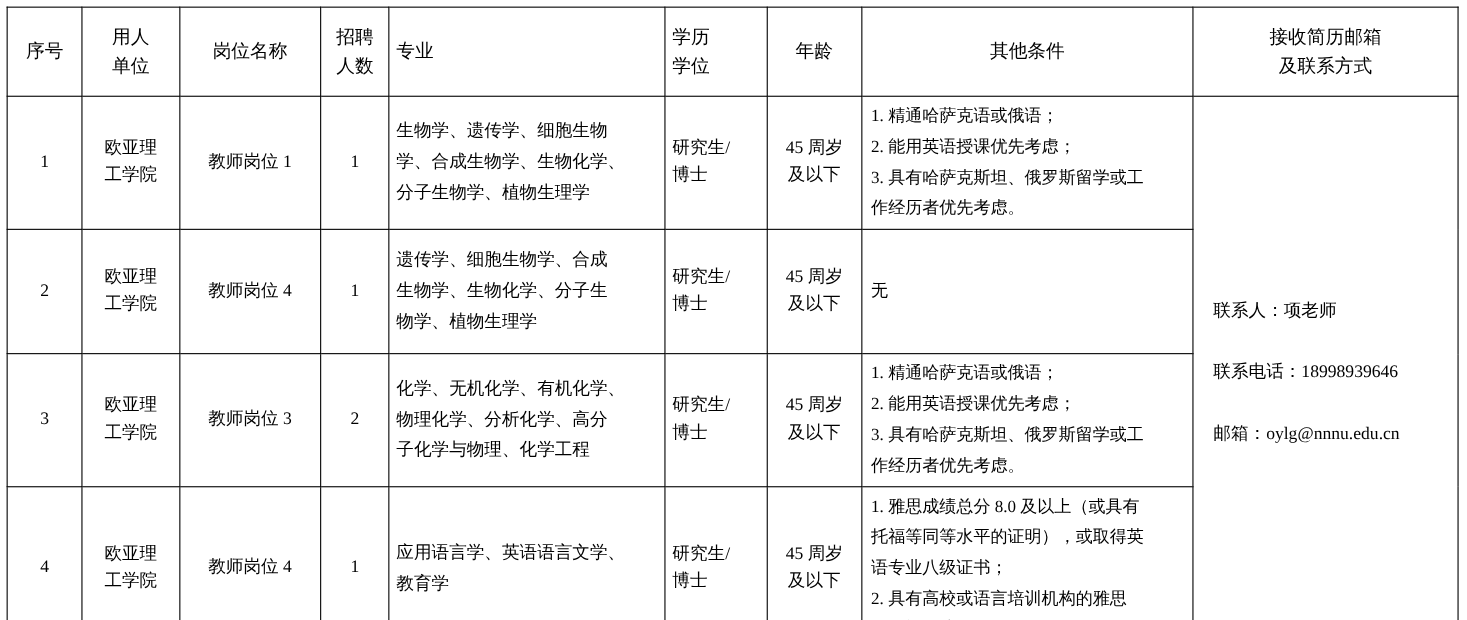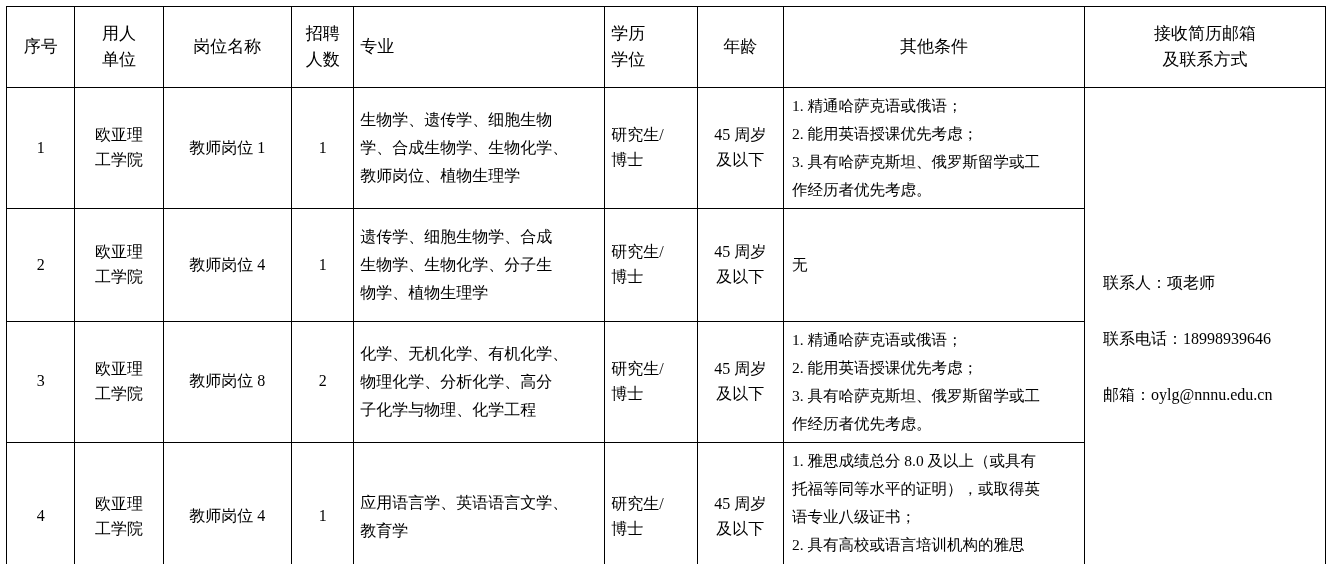--- a/index.html
+++ b/index.html
@@ -119,21 +119,21 @@
         <td class="c-no">1</td>
         <td class="c-unit cell-lines">
           <span>欧亚理</span>
           <span>工学院</span>
         </td>
         <td class="c-post">教师岗位 1</td>
         <td class="c-num">1</td>
         <td class="c-major cell-lines">
           <span>生物学、遗传学、细胞生物</span>
           <span>学、合成生物学、生物化学、</span>
-          <span>教师岗位、植物生理学</span>
+          <span>分子生物学、植物生理学</span>
         </td>
         <td class="c-edu cell-lines">
           <span>研究生/</span>
           <span>博士</span>
         </td>
         <td class="c-age cell-lines">
           <span>45 周岁</span>
           <span>及以下</span>
         </td>
         <td class="c-other cell-lines">
@@ -174,21 +174,21 @@
           <span>无</span>
         </td>
       </tr>
 
       <tr class="row-3">
         <td class="c-no">3</td>
         <td class="c-unit cell-lines">
           <span>欧亚理</span>
           <span>工学院</span>
         </td>
-        <td class="c-post">教师岗位 8</td>
+        <td class="c-post">教师岗位 3</td>
         <td class="c-num">2</td>
         <td class="c-major cell-lines">
           <span>化学、无机化学、有机化学、</span>
           <span>物理化学、分析化学、高分</span>
           <span>子化学与物理、化学工程</span>
         </td>
         <td class="c-edu cell-lines">
           <span>研究生/</span>
           <span>博士</span>
         </td>

